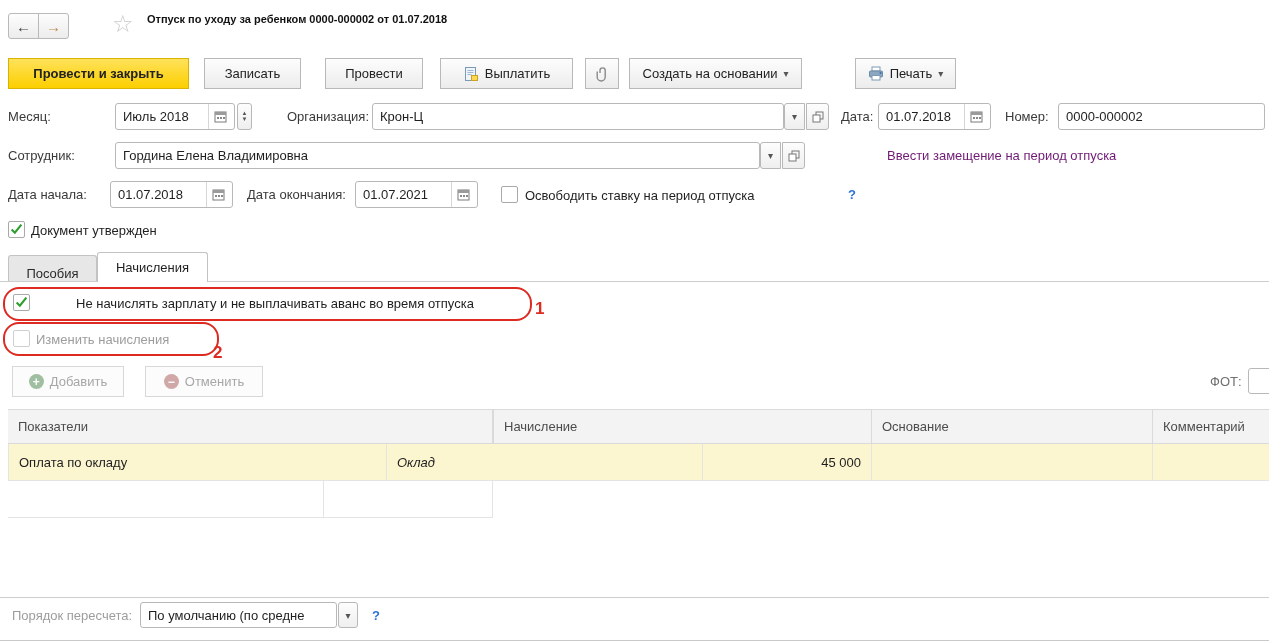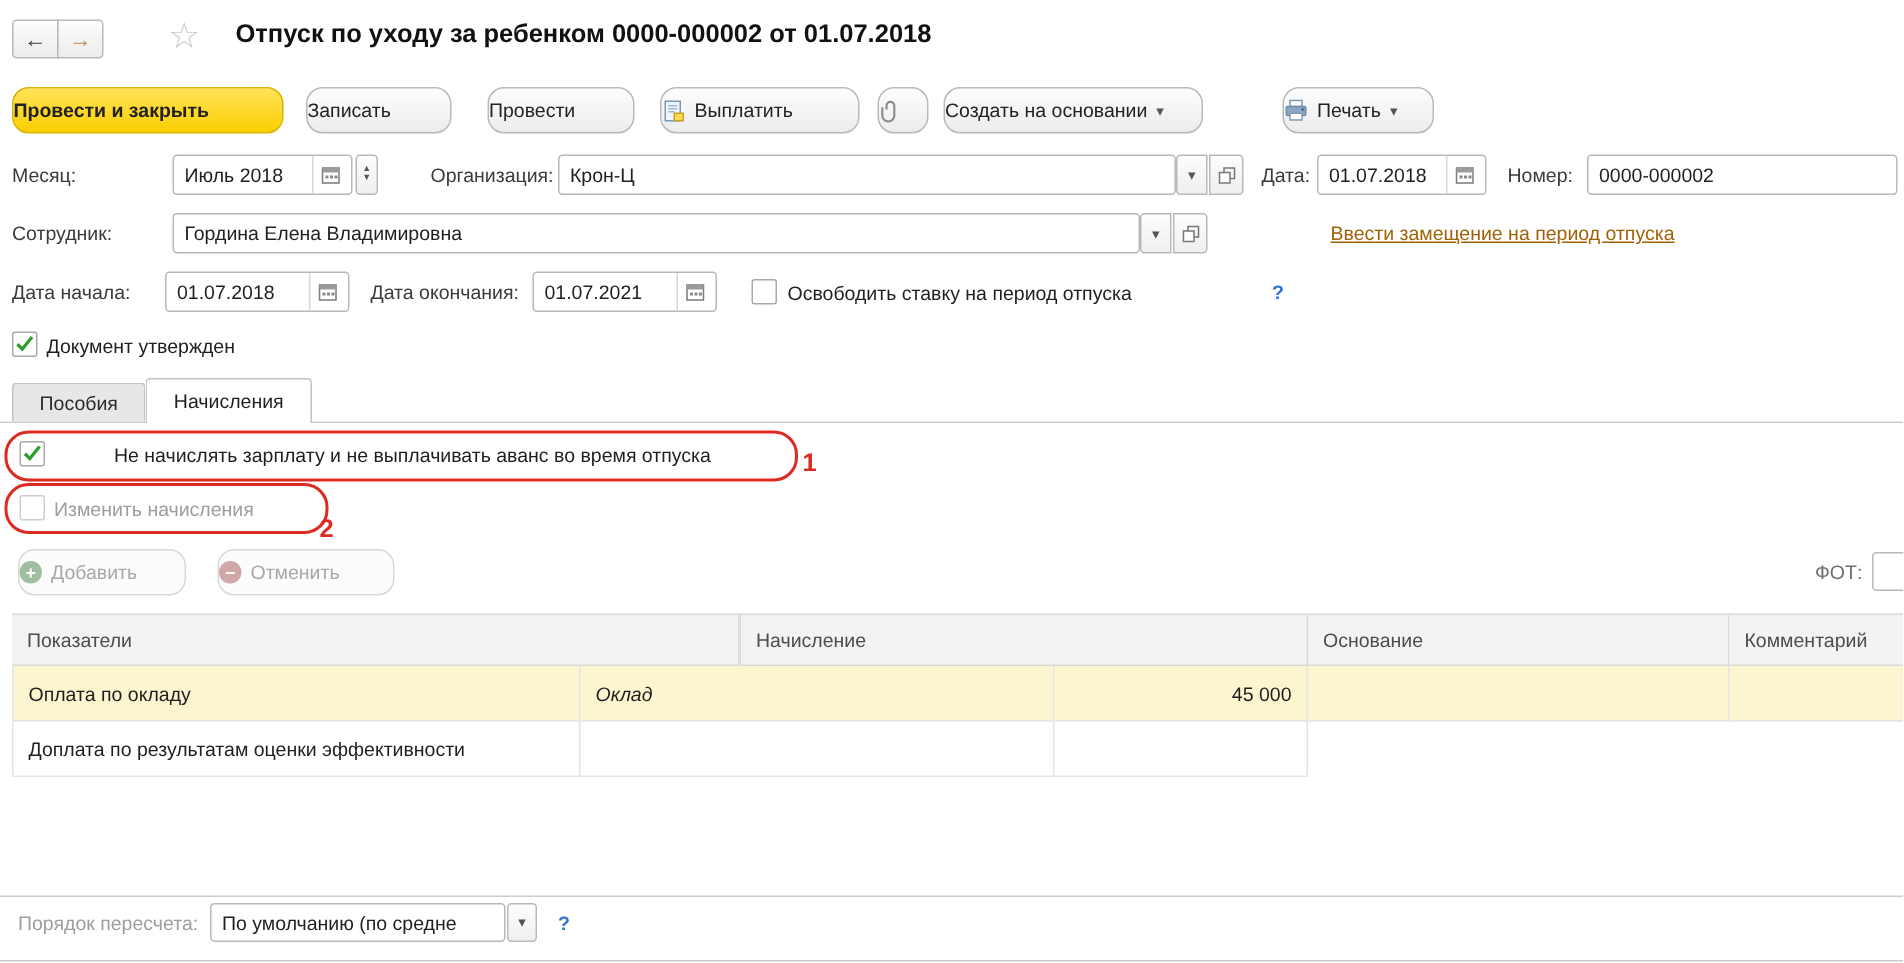--- a/index.html
+++ b/index.html
@@ -1,41 +1,41 @@
 <!DOCTYPE html>
 <html><head>
 <meta charset="utf-8">
 <style>
   html,body{margin:0;padding:0;background:#fff;}
   #app{position:relative;width:1269px;height:642px;background:#ffffff;overflow:hidden;
        font-family:"Liberation Sans",sans-serif;font-size:13px;color:#1f1f1f;}
   .abs{position:absolute;box-sizing:border-box;}
   .lbl{position:absolute;box-sizing:border-box;line-height:27px;color:#3a3a3a;white-space:nowrap;}
-  .btn{position:absolute;box-sizing:border-box;height:31px;display:flex;align-items:center;
-       gap:6px;background:linear-gradient(#fdfdfd,#ececec);border:1px solid #b9b9b9;border-radius:11px;
+  .btn{position:absolute;box-sizing:border-box;height:31px;display:flex;align-items:center;justify-content:center;
+       gap:6px;background:linear-gradient(#fdfdfd,#ececec);border:1px solid #b9b9b9;border-radius:0;
        color:#222;white-space:nowrap;cursor:default;}
   .btn-yellow{background:linear-gradient(#ffe25a,#fccf00);border-color:#d8b400;font-weight:bold;}
   .navbtn{position:absolute;box-sizing:border-box;width:31px;height:26px;display:flex;align-items:center;
        justify-content:center;background:linear-gradient(#fdfdfd,#ececec);border:1px solid #b9b9b9;font-size:15px;}
   .field{position:absolute;box-sizing:border-box;height:27px;border:1px solid #b8b8b8;border-radius:3px;
        background:#fff;display:flex;align-items:center;padding:0 7px;white-space:nowrap;overflow:hidden;}
   .field .calwrap{margin-left:auto;border-left:1px solid #d7d7d7;align-self:stretch;display:flex;
        align-items:center;padding-left:5px;margin-right:-3px;padding-right:3px;}
   .sqbtn{position:absolute;box-sizing:border-box;height:27px;display:flex;align-items:center;justify-content:center;
        border:1px solid #b8b8b8;border-radius:3px;background:linear-gradient(#fdfdfd,#efefef);color:#555;}
   .cb{position:absolute;box-sizing:border-box;width:17px;height:17px;border:1px solid #a9a9a9;border-radius:2px;
        background:#fff;display:flex;align-items:center;justify-content:center;}
   .cb.dis{border-color:#cfcfcf;}
   .cblabel{position:absolute;line-height:19px;white-space:nowrap;}
   .tab{position:absolute;box-sizing:border-box;border:1px solid #c3c3c3;border-bottom:none;
        border-radius:3px 3px 0 0;display:flex;align-items:center;justify-content:center;white-space:nowrap;}
   .tab-inactive{top:255px;height:26px;background:#e7e7e7;color:#2a2a2a;z-index:1;}
   .tab-active{top:252px;height:30px;background:#fff;z-index:3;}
   .hline{position:absolute;height:1px;background:#cdcdcd;}
-  .link{position:absolute;color:#a16207;text-decoration:underline;line-height:27px;white-space:nowrap;cursor:pointer;}
+  .link{position:absolute;color:#701a75;line-height:27px;white-space:nowrap;cursor:pointer;}
   .help{position:absolute;color:#2e74d8;font-weight:bold;line-height:27px;}
   .dis-btn{background:#fcfcfc;border-color:#d8d8d8;color:#a7a7a7;}
   .trow{position:absolute;left:8px;display:flex;box-sizing:border-box;}
   .cell{box-sizing:border-box;border-right:1px solid #e4e4e4;border-bottom:1px solid #e4e4e4;
        padding:0 10px;display:flex;align-items:center;overflow:hidden;white-space:nowrap;}
   .hcell{background:#f3f3f3;border-color:#dadada;border-top:1px solid #dadada;color:#4c4c4c;}
   .ylw{background:#fbf5d0;}
   .oval{position:absolute;border:2px solid #dd2b22;border-radius:16px;z-index:5;}
   .annnum{position:absolute;color:#dd2b22;font-weight:bold;font-size:17px;z-index:5;}
   .circle-ic{width:15px;height:15px;border-radius:50%;display:flex;align-items:center;justify-content:center;
@@ -47,21 +47,21 @@
 
 <div id="app">
 
   <div class="navbtn" style="left:8px;top:13px;border-radius:3px 0 0 3px;">
     <span style="color:#3c3c3c;">←</span>
   </div>
   <div class="navbtn" style="left:38px;top:13px;border-radius:0 3px 3px 0;">
     <span style="color:#bc8a50;">→</span>
   </div>
   <div class="abs" style="left:112px;top:10px;font-size:24px;color:#c9c9c9;">☆</div>
-  <div class="abs" style="left:157px;top:13px;font-size:17px;font-weight:bold;color:#111;white-space:nowrap;">Отпуск по уходу за ребенком 0000-000002 от 01.07.2018</div>
+  <div class="abs" style="left:147px;top:13px;font-size:11px;font-weight:bold;color:#111;white-space:nowrap;">Отпуск по уходу за ребенком 0000-000002 от 01.07.2018</div>
 
   <div class="btn btn-yellow" style="left:8px;top:58px;width:181px;">
     <span>Провести и закрыть</span>
   </div>
   <div class="btn" style="left:204px;top:58px;width:97px;">
     <span>Записать</span>
   </div>
   <div class="btn" style="left:325px;top:58px;width:98px;">
     <span>Провести</span>
   </div>
@@ -200,21 +200,21 @@
 
   <div class="cb" style="left:8px;top:221px;">
     <span>
       <svg width="13" height="13" viewBox="0 0 12 12">
           <polyline points="1.5,6 4.5,9 10.5,1.5" fill="none" stroke="#2f9e2f" stroke-width="2"></polyline>
         </svg>
     </span>
   </div>
   <div class="cblabel" style="left:31px;top:221px;">Документ утвержден</div>
 
-  <div class="tab tab-inactive" style="left:8px;width:89px;">
+  <div class="tab tab-inactive" style="left:8px;width:89px;align-items:flex-end;">
     <span>Пособия</span>
   </div>
   <div class="tab tab-active" style="left:97px;width:111px;">
     <span>Начисления</span>
   </div>
   <div class="hline" style="left:0;width:1269px;top:281px;z-index:2;"></div>
 
   <div class="cb" style="left:13px;top:294px;z-index:2;">
     <span>
       <svg width="13" height="13" viewBox="0 0 12 12">
@@ -251,21 +251,20 @@
 
   <div class="trow" style="top:444px;height:37px;">
     <div class="cell ylw" style="width:379px;border-left:1px solid #e4e4e4;">Оплата по окладу</div>
     <div class="cell ylw" style="width:316px;font-style:italic;">Оклад</div>
     <div class="cell ylw" style="width:169px;justify-content:flex-end;">45 000</div>
     <div class="cell ylw" style="width:281px;"></div>
     <div class="cell ylw" style="width:116px;border-right:none;"></div>
   </div>
 
   <div class="trow" style="top:481px;height:37px;">
-    <div class="cell" style="width:379px;border-left:1px solid #e4e4e4;">Доплата по результатам оценки эффективности</div>
     <div class="cell" style="width:316px;"></div>
     <div class="cell" style="width:169px;"></div>
     <div class="cell" style="width:281px;border-right:none;border-bottom:none;"></div>
     <div class="cell" style="width:116px;border-right:none;border-bottom:none;"></div>
   </div>
 
   <div class="hline" style="left:0;width:1269px;top:597px;"></div>
   <div class="lbl" style="left:12px;top:602px;color:#9d9d9d;">Порядок пересчета:</div>
   <div class="field" style="left:140px;top:602px;width:197px;height:26px;">
     <span>По умолчанию (по средне</span>

